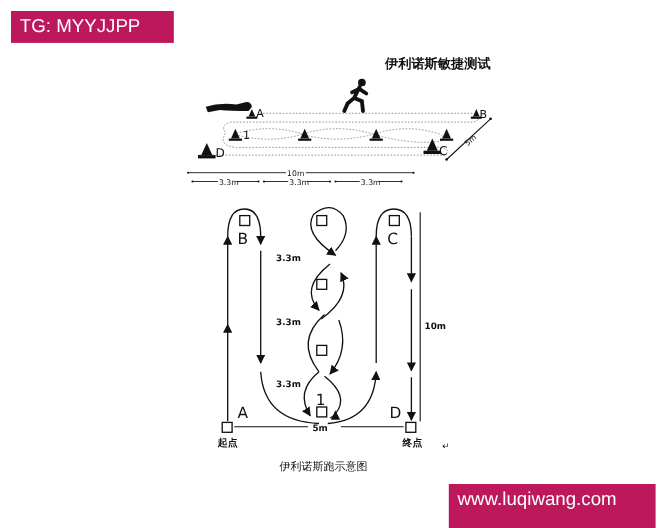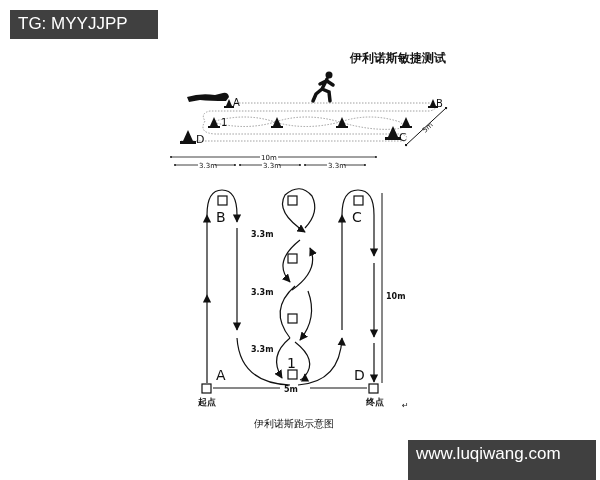--- a/index.html
+++ b/index.html
@@ -1,17 +1,17 @@
 <!DOCTYPE html>
 <html><head>
 <meta charset="utf-8">
 <style>
   html, body { margin:0; padding:0; }
   body { width:600px; height:480px; background:#ffffff; position:relative; overflow:hidden; font-family:"DejaVu Sans", sans-serif; }
-  .wm { position:absolute; background:#404040; color:#ffffff; font-family:"Liberation Sans", sans-serif; font-size:17px; line-height:28px; padding:0 8px; }
+  .wm { position:absolute; background:#be185d; color:#ffffff; font-family:"Liberation Sans", sans-serif; font-size:17px; line-height:28px; padding:0 8px; }
   #wm-top { left:10px; top:10px; width:132px; height:29px; }
   #wm-bottom { left:408px; top:440px; width:172px; height:41px; font-size:17px; }
   svg { position:absolute; left:0; top:0; }
   .t { font-family:"DejaVu Sans", sans-serif; fill:#111; }
   .tb { font-family:"DejaVu Sans", sans-serif; fill:#111; font-weight:bold; }
 </style>
 </head>
 <body>
 
 <div class="wm" id="wm-top">TG: MYYJJPP</div>

